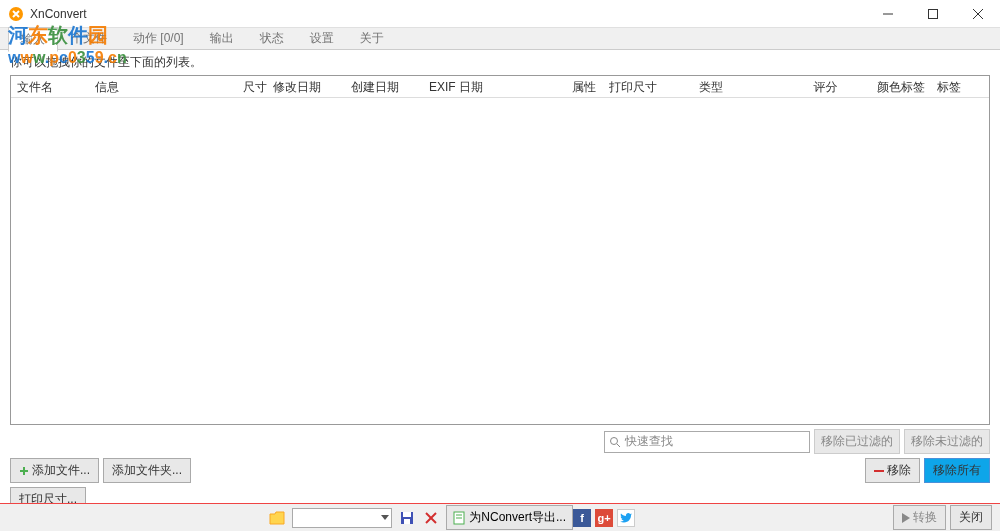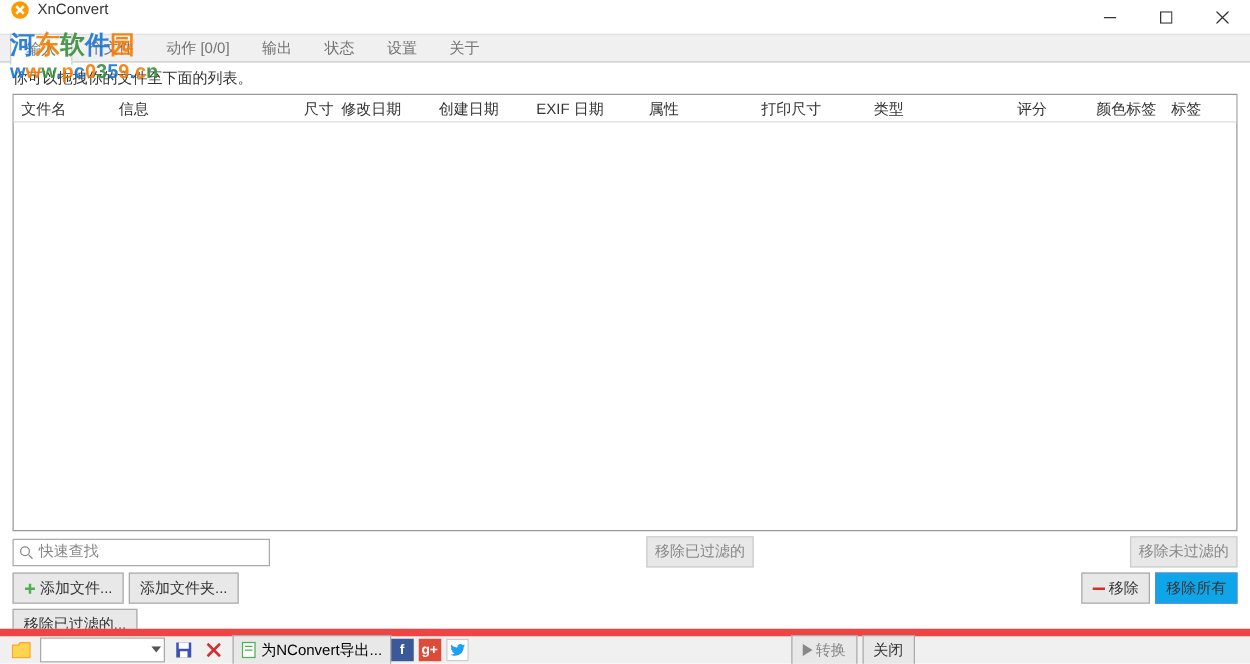--- a/index.html
+++ b/index.html
@@ -1,18 +1,18 @@
 <!DOCTYPE html>
 <html><head>
 <meta charset="utf-8">
 <style>
 * { margin: 0; padding: 0; box-sizing: border-box; }
 body { font-family: "Microsoft YaHei", SimSun, sans-serif; font-size: 12px; background: #fff; width: 1000px; height: 531px; overflow: hidden; position: relative; }
 
-.titlebar { height: 28px; background: #fff; display: flex; padding: 0 0 0 8px; border-bottom: 1px solid #e0e0e0; }
+.titlebar { height: 28px; background: #fff; display: flex; align-items: center; padding: 0 0 0 8px; border-bottom: 1px solid #e0e0e0; }
 .titlebar .app-icon { width: 16px; height: 16px; margin-right: 6px; }
 .titlebar .title { flex: 1; color: #333; }
 .titlebar .win-controls { display: flex; height: 100%; }
 .titlebar .win-btn { width: 45px; height: 100%; display: flex; align-items: center; justify-content: center; color: #333; font-size: 14px; }
 
 .watermark { position: absolute; top: 22px; left: 8px; z-index: 10; pointer-events: none; opacity: 0.9; }
 .watermark .wm-title { font-size: 20px; font-weight: bold; }
 .watermark .wm-url { font-size: 16px; font-weight: bold; }
 .wm-char-b { color: #1976d2; }
 .wm-char-o { color: #f57c00; }
@@ -26,41 +26,41 @@
 
 .main-area { margin: 0 10px; border: 1px solid #999; height: 350px; background: #fff; }
 .table-header { display: flex; height: 22px; background: #fff; border-bottom: 1px solid #ddd; }
 .th { padding: 3px 6px; color: #333; border-right: 1px solid transparent; white-space: nowrap; }
 .th-filename { width: 78px; }
 .th-info { width: 148px; }
 .th-size { width: 30px; }
 .th-modified { width: 78px; }
 .th-created { width: 78px; }
 .th-exif { width: 90px; }
-.th-attr { width: 90px; }
+.th-attr { width: 90px; text-align: right; }
 .th-printsize { width: 90px; }
 .th-type { width: 88px; }
 .th-rating { width: 90px; text-align: center; }
 .th-colorlabel { width: 60px; }
 .th-label { width: 40px; }
 
-.filter-row { display: flex; justify-content: space-between; align-items: center; padding: 4px 10px 2px 10px; gap: 4px; }
+.filter-row { display: flex; justify-content: flex-end; align-items: center; padding: 4px 10px 2px 10px; gap: 4px; }
 .search-box { width: 206px; height: 22px; border: 1px solid #aaa; display: flex; align-items: center; padding: 0 4px; color: #888; }
 .search-box .search-icon { margin-right: 4px; }
 .flat-btn { padding: 3px 6px; background: #e8e8e8; color: #888; border: 1px solid #ccc; }
 
 .action-row1 { display: flex; align-items: flex-end; padding: 2px 10px; justify-content: space-between; }
 .action-left { display: flex; gap: 4px; }
 .action-right { display: flex; gap: 4px; align-items: center; }
 .btn { padding: 3px 8px; background: #e8e8e8; border: 1px solid #aaa; color: #333; display: inline-flex; align-items: center; gap: 3px; cursor: pointer; }
 .btn.primary { background: #0ea5e9; border-color: #4a90d9; }
 
 .action-row2 { display: flex; align-items: center; padding: 2px 10px; }
 
-.bottom-bar { position: absolute; bottom: 0; left: 0; right: 0; height: 28px; background: #f0f0f0; border-top: 6px solid #ef4444; display: flex; align-items: center; padding: 0 8px; justify-content: flex-start; }
+.bottom-bar { position: absolute; bottom: 0; left: 0; right: 0; height: 28px; background: #f0f0f0; border-top: 1px solid #ef4444; display: flex; align-items: center; padding: 0 8px; justify-content: flex-end; }
 .bottom-left { display: flex; align-items: center; gap: 6px; }
 .bottom-right { display: flex; align-items: center; gap: 4px; }
 .icon-btn { width: 18px; height: 18px; display: flex; align-items: center; justify-content: center; cursor: pointer; }
 .dropdown-combo { width: 100px; height: 20px; border: 1px solid #aaa; background: #fff; display: flex; align-items: center; justify-content: flex-end; padding-right: 2px; }
 .export-btn { padding: 3px 6px; background: #e8e8e8; border: 1px solid #aaa; display: flex; align-items: center; gap: 4px; cursor: pointer; }
 .social-icon { width: 18px; height: 18px; display: flex; align-items: center; justify-content: center; color: #fff; font-weight: bold; font-size: 11px; }
 .fb { background: #3b5998; }
 .gp { background: #dd4b39; }
 .tw { background: #fff; color: #1da1f2; border: 1px solid #ccc; }
 
@@ -168,21 +168,21 @@
             <rect x="0" y="2" width="10" height="2" fill="#d32f2f"></rect>
           </svg>
         </span>
       <span>移除</span>
     </div>
     <div class="btn primary">移除所有</div>
   </div>
 </div>
 
 <div class="action-row2">
-  <div class="btn">移除已过滤的...</div>
+  <div class="btn">打印尺寸...</div>
 </div>
 
 <div class="bottom-bar">
   <div class="bottom-left">
     <span class="icon-btn">
       <svg width="16" height="14" viewBox="0 0 16 14">
           <path d="M1 3 L6 3 L7 1 L15 1 L15 13 L1 13 Z" fill="#ffd54f" stroke="#f9a825"></path>
         </svg>
     </span>
     <div class="dropdown-combo">

